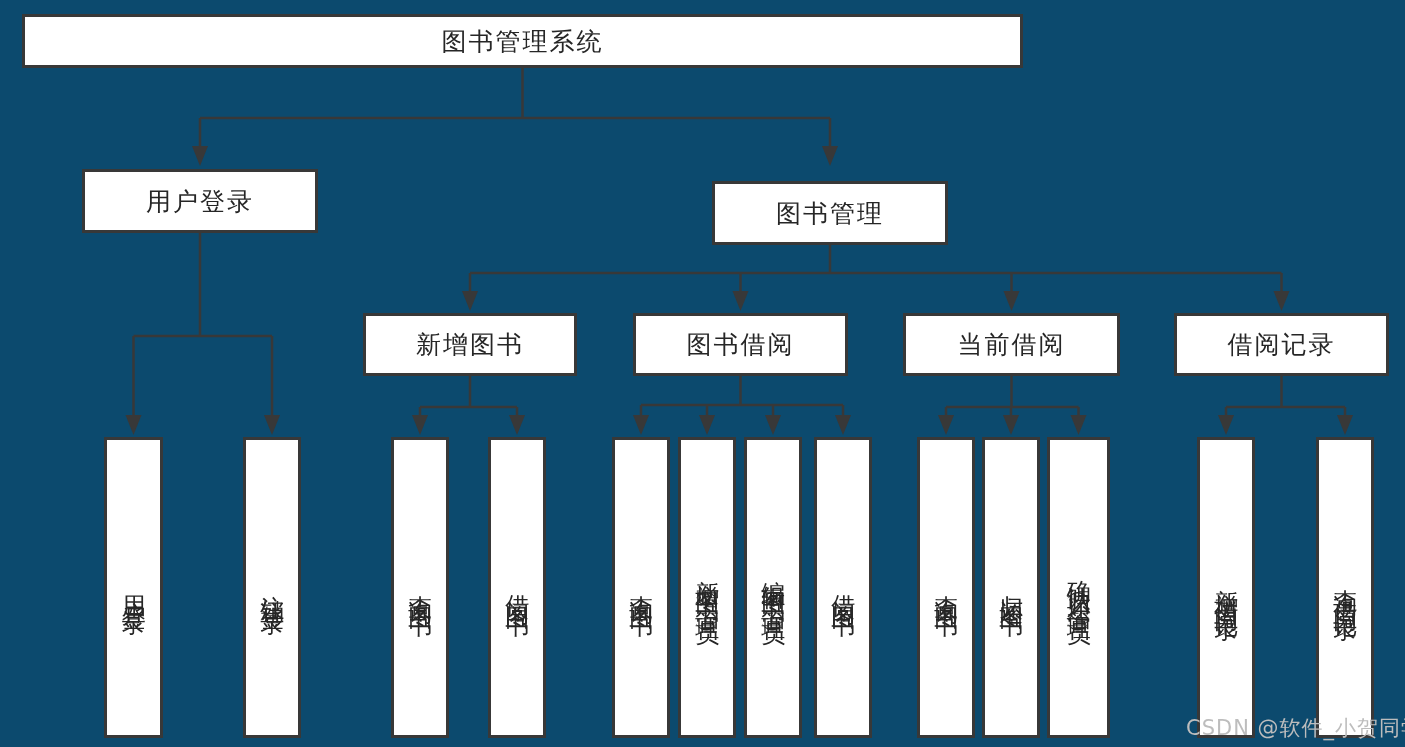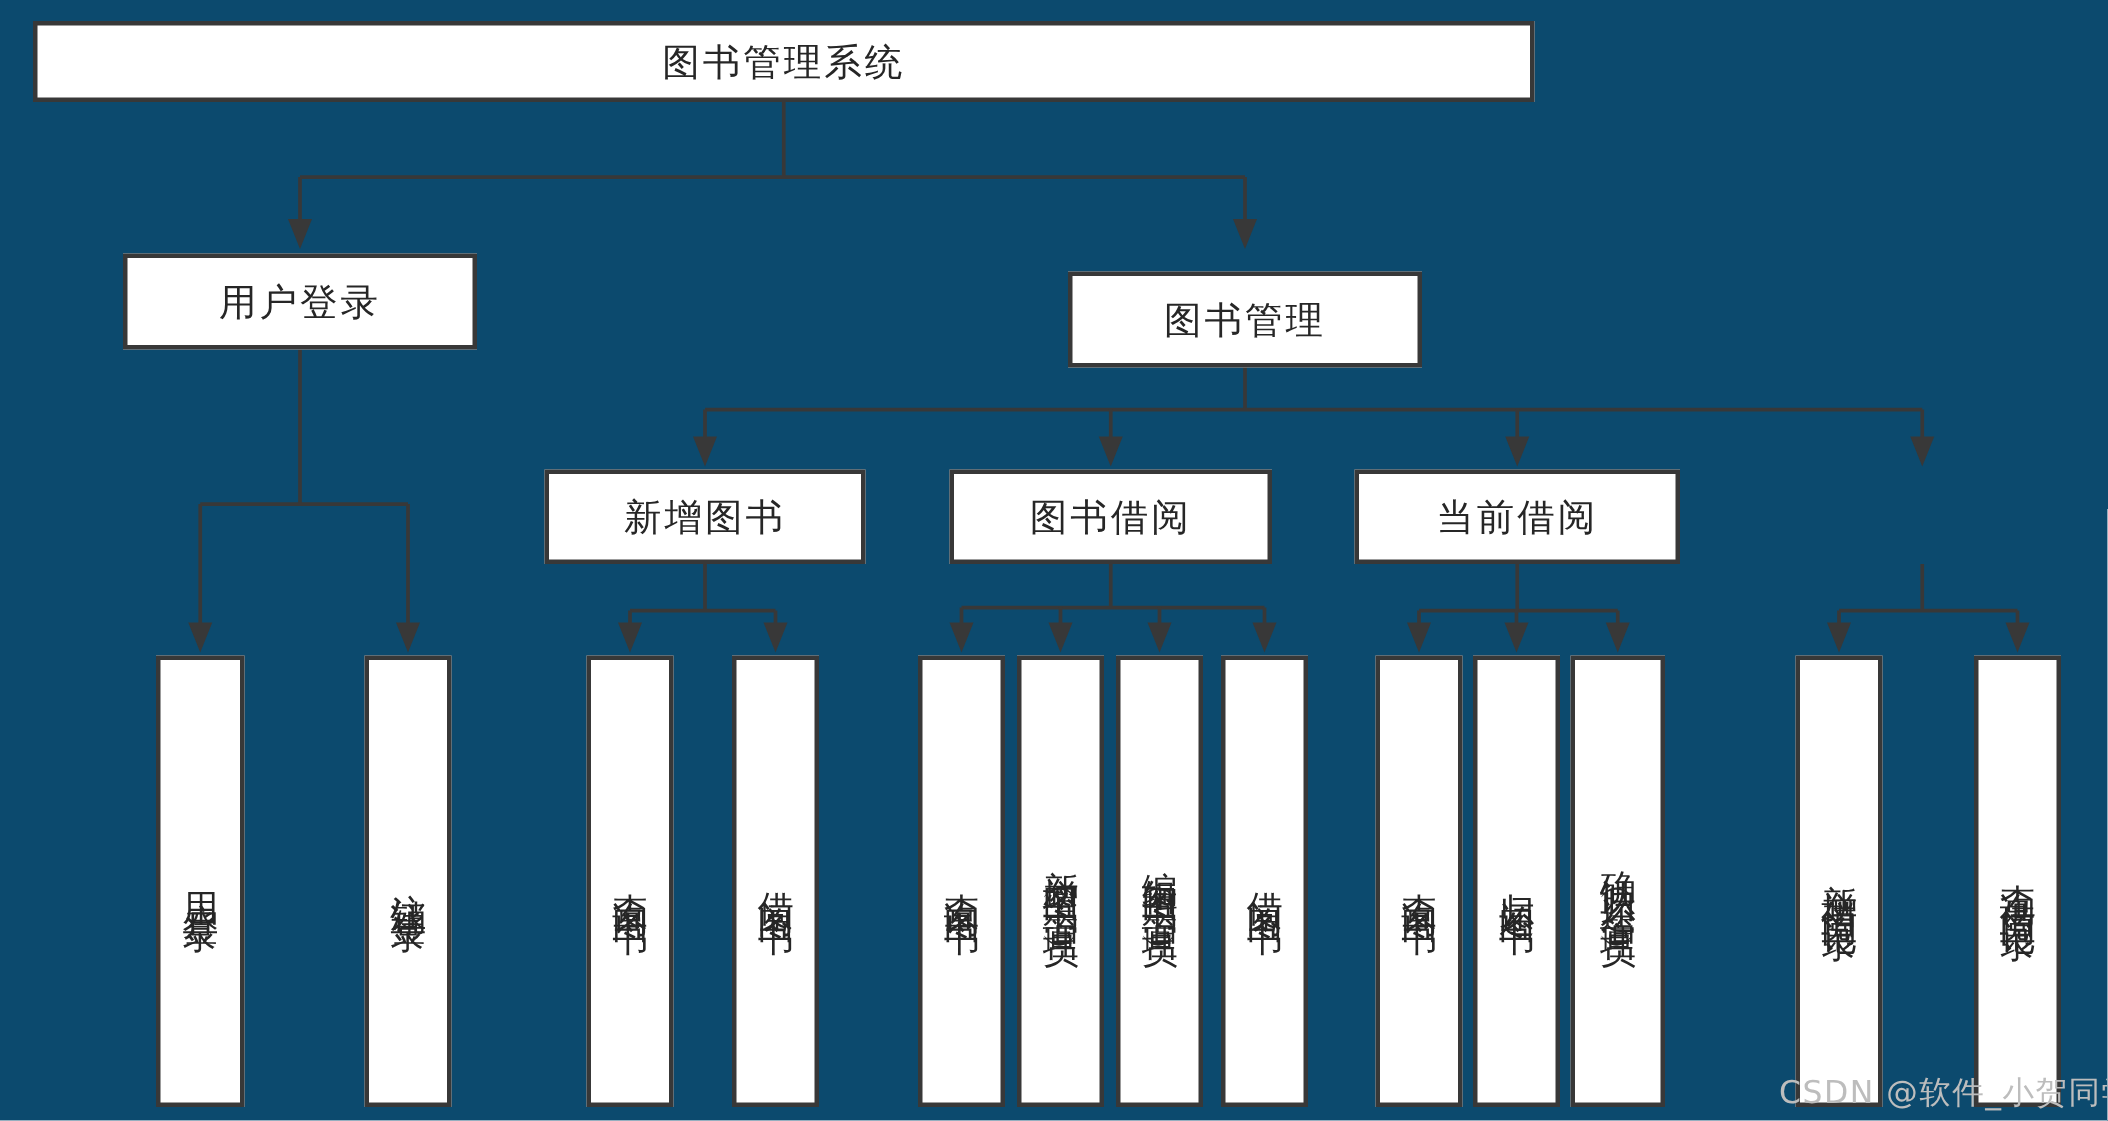--- a/index.html
+++ b/index.html
@@ -129,20 +129,23 @@
 
   <div class="node hnode" style="left:363px; top:313px; width:214px; height:63px;">
     <span>新增图书</span>
   </div>
   <div class="node hnode" style="left:903px; top:313px; width:217px; height:63px;">
     <span>当前借阅</span>
   </div>
   <div class="node hnode" style="left:633px; top:313px; width:215px; height:63px;">
     <span>图书借阅</span>
   </div>
+  <div class="node hnode" style="left:1174px; top:313px; width:215px; height:63px;">
+    <span>借阅记录</span>
+  </div>
 
   <div class="node leaf" style="left:104px; top:437px; width:59px; height:301px;">
     <span>用户登录</span>
   </div>
   <div class="node leaf" style="left:243px; top:437px; width:58px; height:301px;">
     <span>注销登录</span>
   </div>
 
   <div class="node leaf" style="left:391px; top:437px; width:58px; height:301px;">
     <span>查询图书</span>

